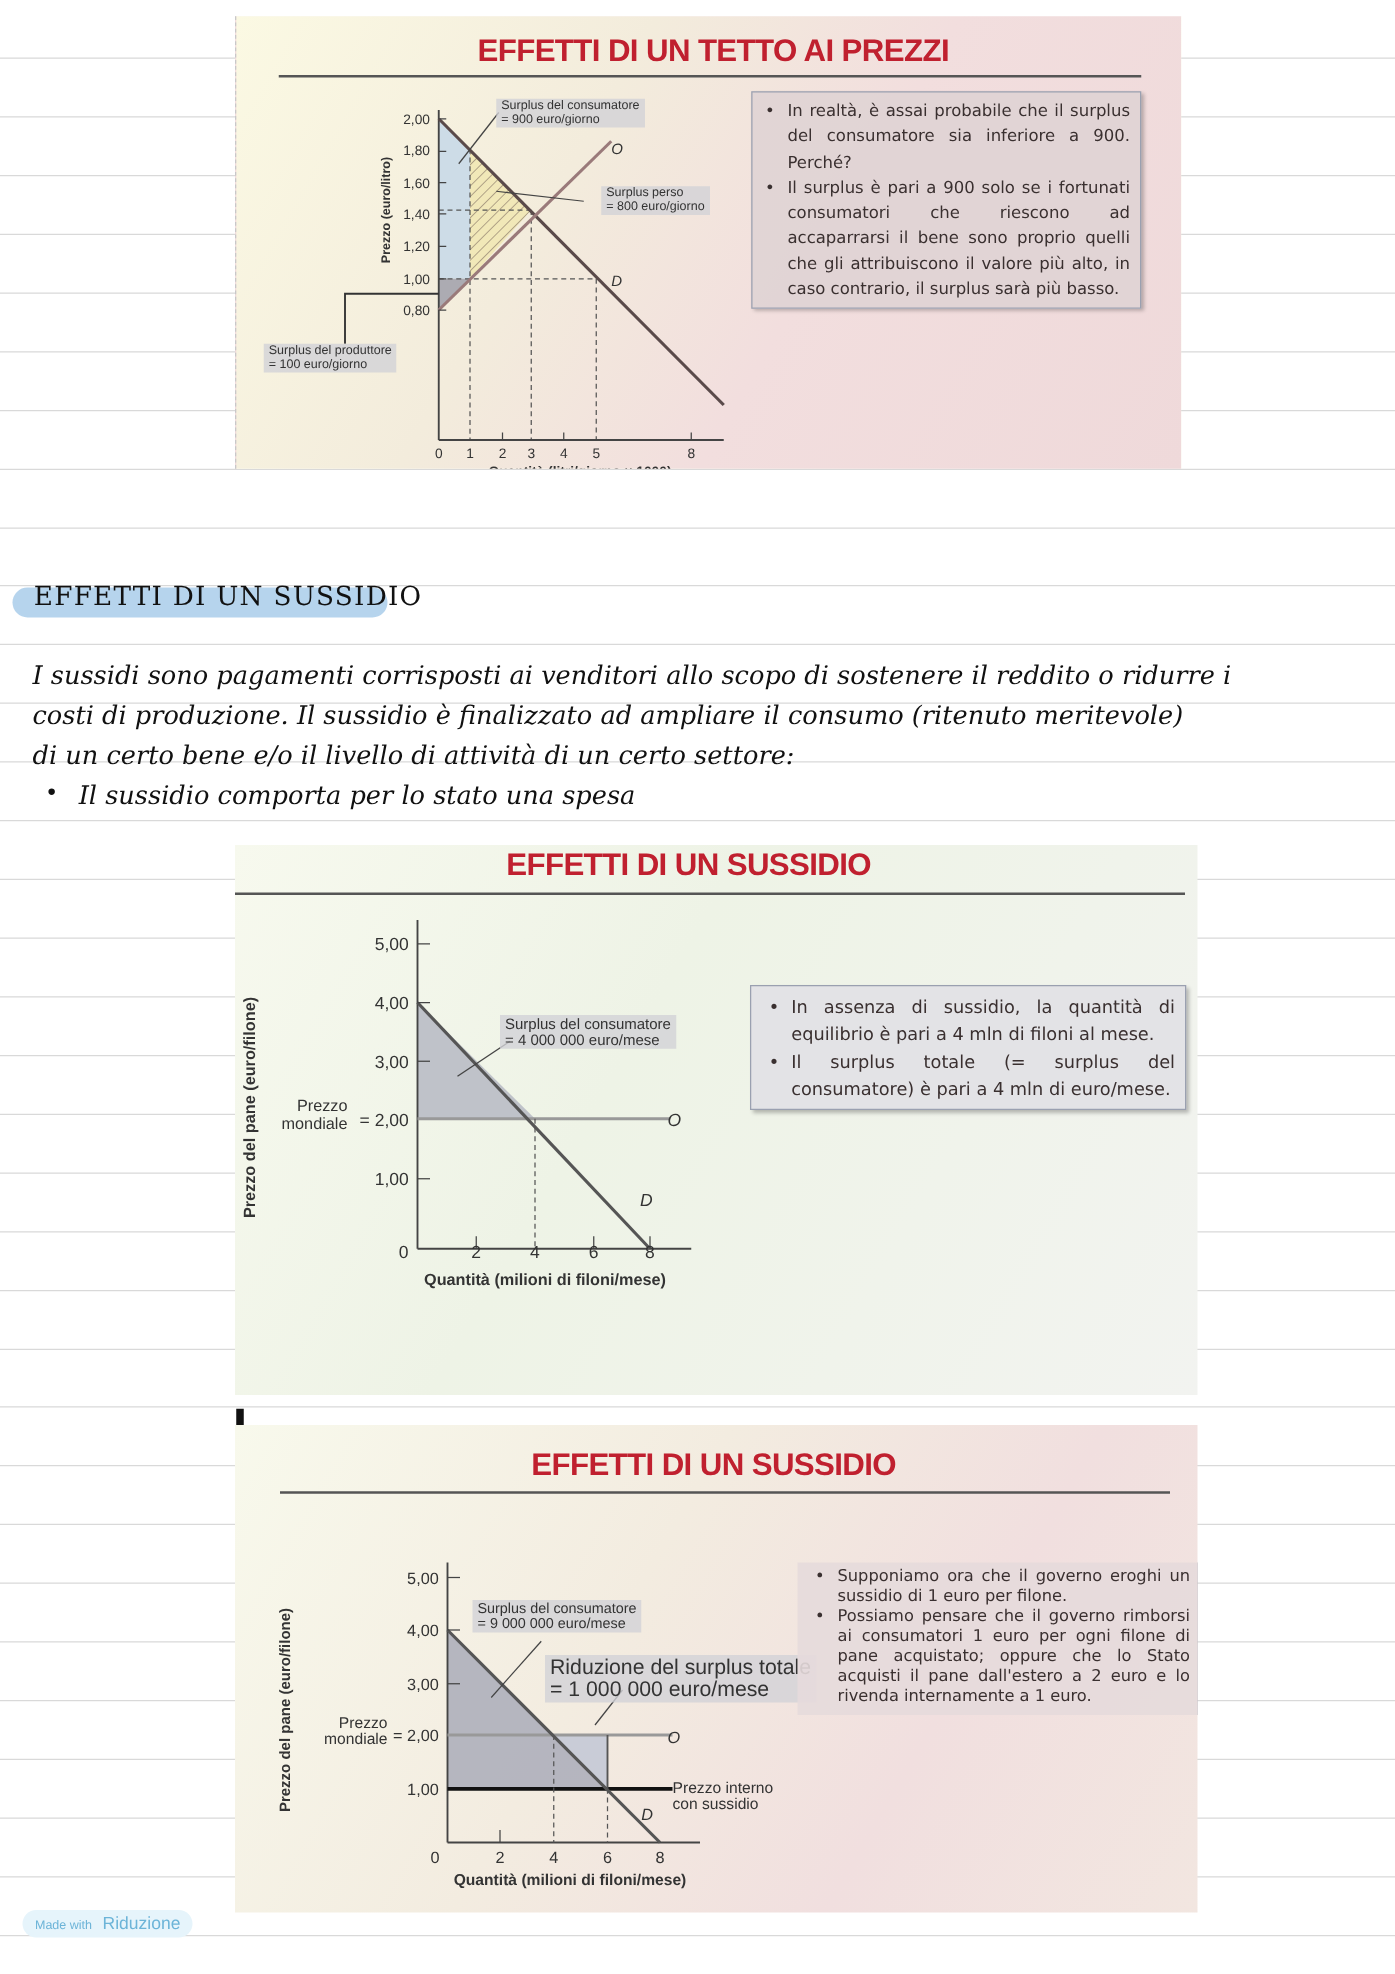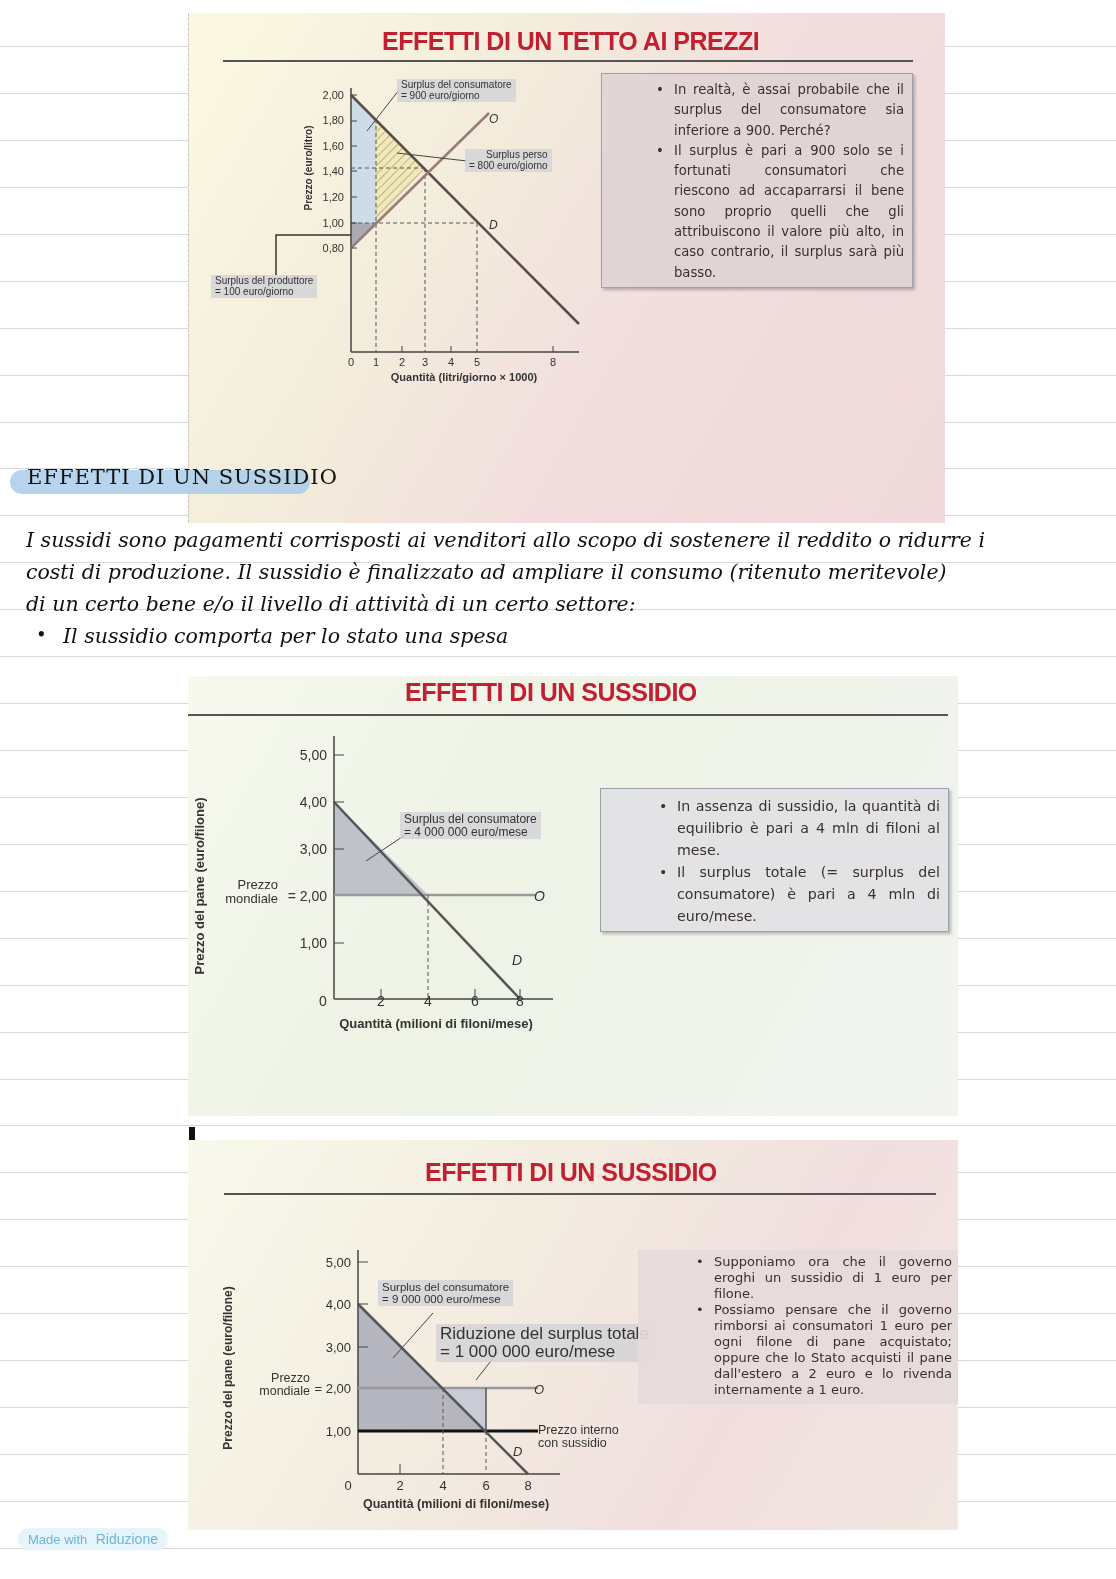--- a/index.html
+++ b/index.html
@@ -3,21 +3,21 @@
 <meta charset="utf-8">
 <style>
   html, body { margin:0; padding:0; }
   body { width:1116px; height:1579px; position:relative; background:#ffffff; overflow:hidden; font-family:"DejaVu Sans", sans-serif; }
   .rule { position:absolute; left:0; right:0; height:1px; background:#d9d9d9; }
   .slide { position:absolute; overflow:hidden; }
   .slide-title { position:absolute; font-family:"Liberation Sans", sans-serif; font-weight:bold; color:#c0202f; letter-spacing:-0.5px; }
   .slide-hr { position:absolute; height:2px; background:#555; }
   .textbox { position:absolute; border:1px solid #9aa0b0; box-shadow:2px 2px 3px rgba(0,0,0,0.25); font-family:"DejaVu Sans", sans-serif; color:#3a3030; }
   .textbox ul { margin:0; padding:0 0 0 18px; list-style:none; }
-  .textbox li { position:relative; text-align:justify;margin-left:44px; }
+  .textbox li { position:relative; text-align:justify; }
   .textbox li::before { content:"•"; position:absolute; left:-18px; }
   .hand { position:absolute; font-family:"DejaVu Serif", serif; font-style:italic; color:#111; white-space:nowrap; }
   .chart-label { font-family:"Liberation Sans", sans-serif; fill:#333; }
   .annot { position:absolute; font-family:"Liberation Sans", sans-serif; color:#333; background:rgba(210,210,215,0.8); line-height:1.05; padding:1px 4px; }
   .badge { position:absolute; left:18px; top:1528px; background:#e6f4fb; border-radius:12px; padding:2px 10px; color:#6cb4d8; font-family:"Liberation Sans", sans-serif; }
 </style>
 </head>
 <body>
 
 <div>
@@ -49,21 +49,21 @@
   <div class="rule" style="top:1219px"></div>
   <div class="rule" style="top:1266px"></div>
   <div class="rule" style="top:1313px"></div>
   <div class="rule" style="top:1360px"></div>
   <div class="rule" style="top:1407px"></div>
   <div class="rule" style="top:1454px"></div>
   <div class="rule" style="top:1501px"></div>
   <div class="rule" style="top:1548px"></div>
 </div>
 
-<div class="slide" style="left:188px; top:13px; width:756px; height:510px; background:linear-gradient(120deg,#fbf9e3 0%,#f3ecdc 35%,#f2dede 60%,#efd9da 100%); border-left:1px dashed #c8c8c8;">
+<div class="slide" style="left:188px; top:13px; width:756px; height:362px; background:linear-gradient(120deg,#fbf9e3 0%,#f3ecdc 35%,#f2dede 60%,#efd9da 100%); border-left:1px dashed #c8c8c8;">
   <div class="slide-title" style="left:193px; top:14px; font-size:25px;">EFFETTI DI UN TETTO AI PREZZI</div>
   <div class="slide-hr" style="left:34px; top:47px; width:690px;"></div>
 
   <svg style="position:absolute; left:0; top:0;" width="420" height="400" viewBox="0 0 420 400">
     <defs>
       <pattern id="hatch" width="6" height="6" patternUnits="userSpaceOnUse" patternTransform="rotate(45)">
         <line x1="0" y1="0" x2="0" y2="6" stroke="#8a7a6a" stroke-width="1"></line>
       </pattern>
     </defs>
 
@@ -123,21 +123,21 @@
 
     <line x1="210" y1="77" x2="178" y2="118" stroke="#444"></line>
     <line x1="278" y1="148" x2="208" y2="140" stroke="#444"></line>
     <polyline points="87,262 87,222 162,222" fill="none" stroke="#333" stroke-width="1.5"></polyline>
   </svg>
 
   <div class="annot" style="left:208px; top:66px; font-size:10px;">
     <div>Surplus del consumatore</div>
     <div>= 900 euro/giorno</div>
   </div>
-  <div class="annot" style="left:276px; top:136px; font-size:10px;text-align:right;">
+  <div class="annot" style="left:292px; top:136px; font-size:10px;">
     <div>Surplus perso</div>
     <div>= 800 euro/giorno</div>
   </div>
   <div class="annot" style="left:22px; top:262px; font-size:10px;">
     <div>Surplus del produttore</div>
     <div>= 100 euro/giorno</div>
   </div>
 
   <div class="textbox" style="left:412px; top:60px; width:292px; padding:6px 8px 4px 10px; font-size:13.2px; line-height:20.3px; background:rgba(222,210,212,0.85);">
     <ul>
@@ -278,15 +278,15 @@
 
   <div class="textbox" style="left:450px; top:110px; width:300px; padding:4px 6px 6px 14px; font-size:13px; line-height:16px; background:rgba(230,218,220,0.9); border-right:2px solid #9aa0b0; border-top:none; border-left:none; border-bottom:none; box-shadow:none;">
     <ul>
       <li>Supponiamo ora che il governo eroghi un sussidio di 1 euro per filone.</li>
       <li>Possiamo pensare che il governo rimborsi ai consumatori 1 euro per ogni filone di pane acquistato; oppure che lo Stato acquisti il pane dall'estero a 2 euro e lo rivenda internamente a 1 euro.</li>
     </ul>
   </div>
 </div>
 
 <div class="badge">
-  <span style="font-size:13px; margin-right:4px;">Made with</span>
+  <span style="font-size:10px; margin-right:4px;">Made with</span>
   <span style="font-size:14px;">Riduzione</span>
 </div>
 
 </body></html>

